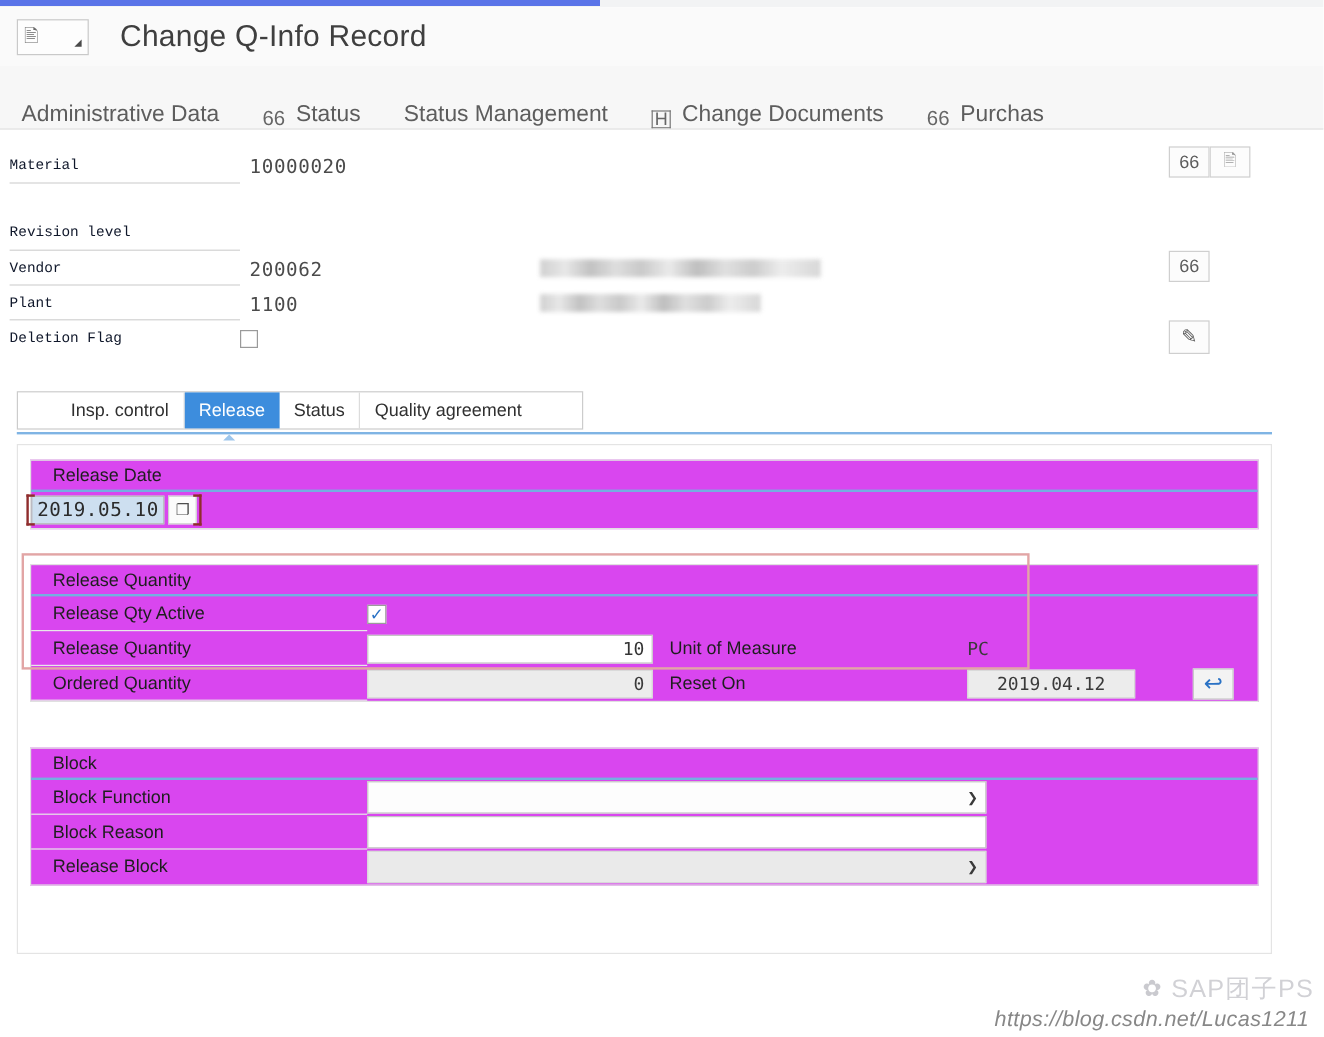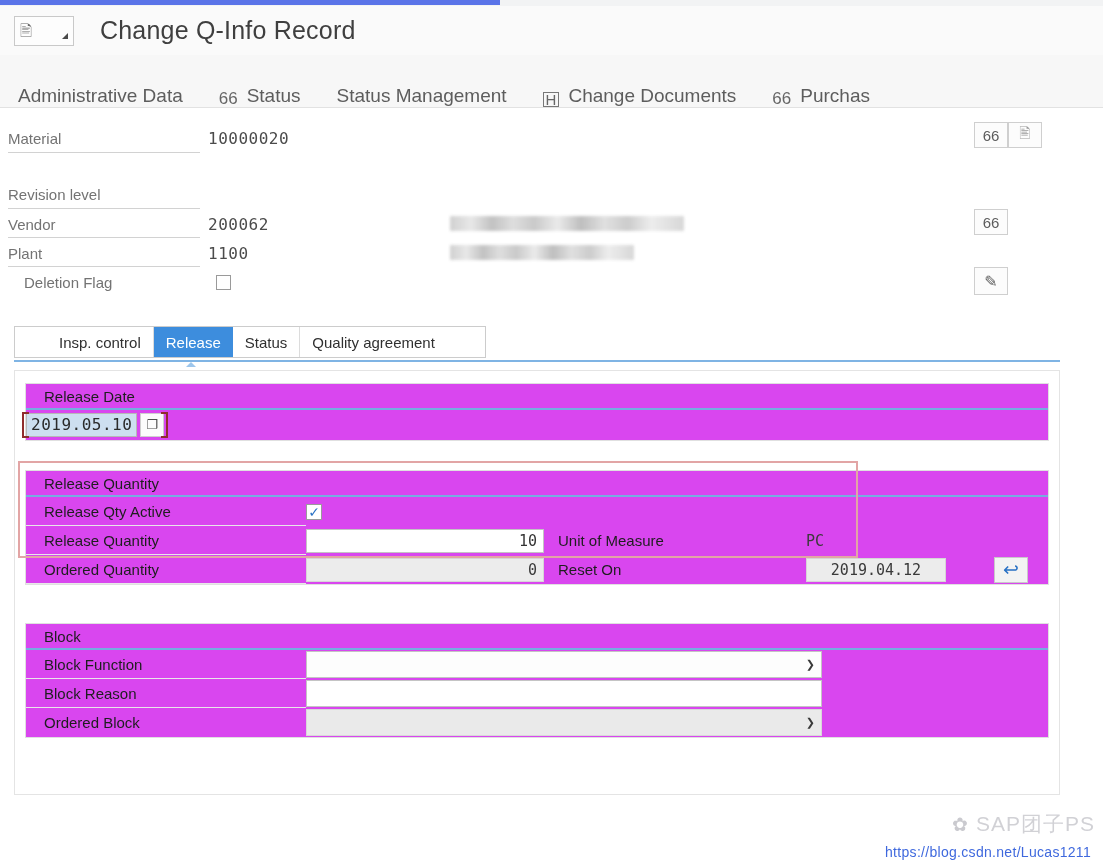--- a/index.html
+++ b/index.html
@@ -124,24 +124,25 @@
     background: #ffffff;
   }
   .hdr-row {
     position: absolute;
     height: 28px;
     display: flex;
     align-items: center;
   }
   .hdr-label {
     width: 200px;
-    font-size: 15px;
-    color: #737373;
+    font-size: 12px;
+    color: #0f172a;
     padding-left: 8px;
     box-sizing: border-box;
+    font-family: Liberation Mono, monospace;
   }
   .hdr-underline {
     position: absolute;
     left: 8px;
     width: 192px;
     height: 1px;
     background: #d2d2d2;
   }
   .hdr-value {
     font-size: 16px;
@@ -394,24 +395,25 @@
     line-height: 1;
   }
   #watermark .wm-text {
     font-size: 21px;
     color: #9a9aa4;
     letter-spacing: 1px;
   }
   #watermark-url {
     position: absolute;
     right: 12px; bottom: 4px;
-    font-size: 14px;
-    color: #1d4ed8;
+    font-size: 18px;
+    color: #737373;
     letter-spacing: 0.3px;
     opacity: 0.85;
+    font-style: italic;
   }
 </style>
 </head>
 <body>
 
 <div id="top-accent-wrap">
   <div id="top-accent-bar"></div>
 </div>
 
 <div id="title-row">
@@ -463,21 +465,21 @@
   <div class="hdr-underline" style="top:125px;"></div>
   <div class="redacted" style="position:absolute; top:104px; left:450px; width:234px;"></div>
 
   <div class="hdr-row" style="top:127px; left:0;">
     <span class="hdr-label">Plant</span>
     <span class="hdr-value" style="margin-left:8px;">1100</span>
   </div>
   <div class="hdr-underline" style="top:154px;"></div>
   <div class="redacted" style="position:absolute; top:133px; left:450px; width:184px;"></div>
 
-  <div class="hdr-row" style="top:156px; left:16px;">
+  <div class="hdr-row" style="top:156px; left:0;">
     <span class="hdr-label">Deletion Flag</span>
     <span id="deletion-flag-box"></span>
   </div>
 
   <div class="icon-btn" style="position:absolute; top:10px; left:974px; width:34px; height:26px; font-size:15px;">
     <span>66</span>
   </div>
   <div class="icon-btn" style="position:absolute; top:10px; left:1008px; width:34px; height:26px; font-size:14px; color:#9a9a9a;">
     <span>🖹</span>
   </div>
@@ -558,21 +560,21 @@
         <span class="caret-dn">❯</span>
       </div>
     </div>
 
     <div class="frow">
       <span class="flabel">Block Reason</span>
       <div class="txtfield" style="width:516px; height:27px;"></div>
     </div>
 
     <div class="frow">
-      <span class="flabel noline">Ordered Block</span>
+      <span class="flabel noline">Release Block</span>
       <div class="txtfield dropdown disabled" style="width:516px; height:27px;">
         <span></span>
         <span class="caret-dn">❯</span>
       </div>
     </div>
   </div>
 </div>
 
 <div id="annotation-box"></div>
 

